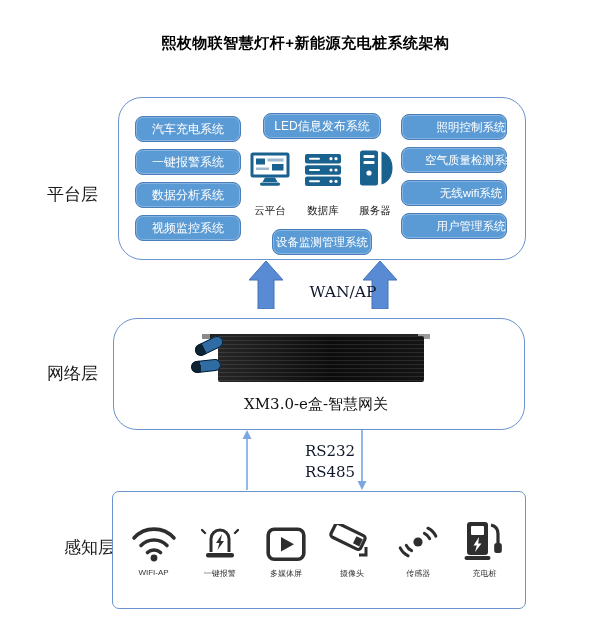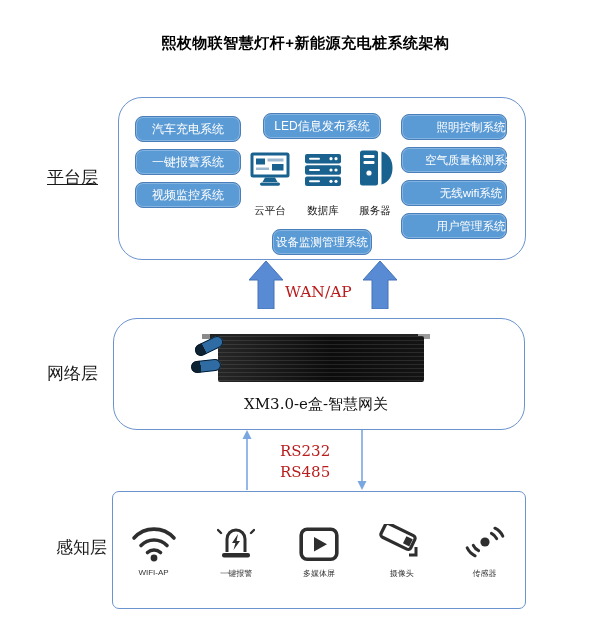--- a/index.html
+++ b/index.html
@@ -29,21 +29,21 @@
   .col-right .btn{font-size:11.5px;padding-left:34px;}
   .col-mid{position:absolute;left:128px;top:15px;width:150px;display:flex;flex-direction:column;align-items:center;}
   .col-mid .btn-led{width:118px;}
   .col-mid .btn-devmgmt{width:100px;margin-top:11px;font-size:11.5px;}
   .mid-icons{display:flex;gap:11px;margin-top:10px;align-items:flex-end;}
   .mid-icon-item{display:flex;flex-direction:column;align-items:center;}
   .mid-icon-item .cap{font-size:10.5px;color:#1a1a1a;margin-top:17px;white-space:nowrap;}
 
   .block-arrow{position:absolute;width:34px;height:48px;}
   .conn-label{
-    position:absolute;font-family:"DejaVu Serif",serif;color:#b91c1c;
+    position:absolute;font-family:"DejaVu Serif",serif;color:#0f172a;text-align:center;margin-left:20px;
   }
   #wan-label{left:285px;top:283px;width:76px;font-size:15.5px;}
   #serial-labels{left:280px;top:441px;width:60px;font-size:15px;line-height:21px;}
 
   
   .gw-flange{position:absolute;left:88px;top:15px;width:228px;height:5px;
     background:linear-gradient(90deg,#8a8a8a 0 8px,#222 8px calc(100% - 12px),#9a9a9a calc(100% - 12px));}
   .gw-body{position:absolute;left:104px;top:17px;width:206px;height:46px;border-radius:2px;
     background:
       repeating-linear-gradient(180deg,rgba(255,255,255,.10) 0 1.4px,rgba(0,0,0,0) 1.4px 4px),
@@ -62,28 +62,29 @@
   .device .icon-slot{height:43px;display:flex;align-items:flex-end;justify-content:center;}
   .device .cap{font-size:8px;color:#333;margin-top:6px;white-space:nowrap;}
 </style>
 </head>
 <body>
 
 <div class="canvas">
 
   <div class="title">熙枚物联智慧灯杆+新能源充电桩系统架构</div>
 
-  <div class="layer-label" style="left:47px;top:166px;text-decoration:underline;">平台层</div>
+  <div class="layer-label" style="left:47px;top:183px;">平台层</div>
   <div class="layer-label" style="left:47px;top:362px;">网络层</div>
-  <div class="layer-label" style="left:56px;top:536px;">感知层</div>
+  <div class="layer-label" style="left:64px;top:536px;">感知层</div>
 
   <div class="layer-box" id="platform-box">
     <div class="col-left">
       <div class="btn">汽车充电系统</div>
       <div class="btn">一键报警系统</div>
+      <div class="btn">数据分析系统</div>
       <div class="btn">视频监控系统</div>
     </div>
 
     <div class="col-mid">
       <div class="btn btn-led">LED信息发布系统</div>
       <div class="mid-icons">
         <div class="mid-icon-item">
           <svg width="42" height="36" viewBox="0 0 42 36">
             <rect x="1.5" y="1.5" width="39" height="25" rx="2.5" fill="#19618E"></rect>
             <rect x="4.5" y="4.5" width="33" height="19" fill="#ffffff"></rect>
@@ -232,17 +233,30 @@
               <path d="M27.4 13.3 A11 11 0 0 1 32.7 18.6"></path>
               <path d="M30.9 8.2 A17 17 0 0 1 38.8 16.1"></path>
               <path d="M14.6 30.7 A11 11 0 0 1 9.3 25.4"></path>
               <path d="M11.1 35.8 A17 17 0 0 1 3.2 27.9"></path>
             </g>
           </svg>
         </div>
         <div class="cap">传感器</div>
       </div>
 
+      <div class="device">
+        <div class="icon-slot">
+          <svg width="42" height="42" viewBox="0 0 42 42">
+            <rect x="4" y="2" width="21" height="33" rx="3" fill="#2E2E2E"></rect>
+            <rect x="8" y="6" width="13" height="9" rx="1" fill="#ffffff"></rect>
+            <polygon points="16,17 10.5,25.5 13.8,25.5 12,32 18.5,23.5 15.2,23.5" fill="#ffffff"></polygon>
+            <path d="M28 5 q7 1.5 7 9 v9" fill="none" stroke="#2E2E2E" stroke-width="3.2"></path>
+            <rect x="31.2" y="23" width="7.6" height="10" rx="2.5" fill="#2E2E2E"></rect>
+            <rect x="1.5" y="36" width="26" height="4" rx="2" fill="#2E2E2E"></rect>
+          </svg>
+        </div>
+        <div class="cap">充电桩</div>
+      </div>
 
     </div>
   </div>
 
 </div>
 
 </body></html>

